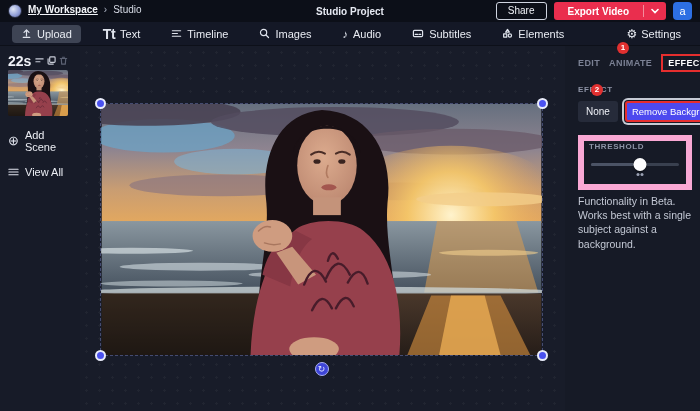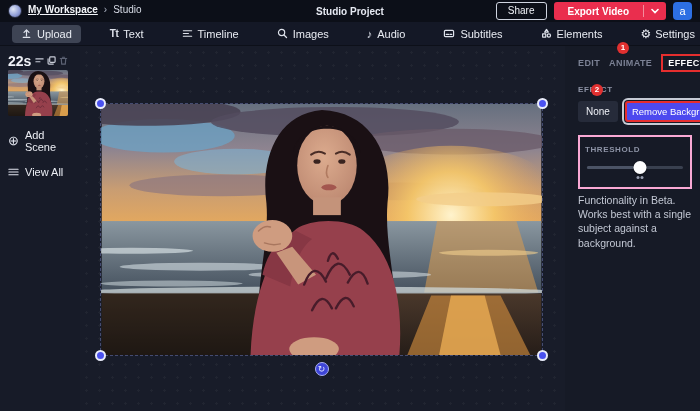--- a/index.html
+++ b/index.html
@@ -28,24 +28,24 @@
   .btn-export .sep { width:1px; height:12px; background:rgba(255,255,255,.45); }
   .btn-export .chev { padding:0 7px; display:flex; align-items:center; }
   .btn-export .chev svg { display:block; }
   .btn-user { width:19px; height:18px; border-radius:4px; background:#2d6fe3; color:#fff;
     font-size:11px; border:none; line-height:18px; text-align:center; }
 
   
   .toolbar { height:24px; background:#141826; display:flex; align-items:center; padding:0 10px 0 12px;
     border-bottom:1px solid #0d1019; }
   .tool { display:flex; align-items:center; gap:5px; font-size:11px; color:#e8ebf2; padding:3px 9px;
-    border-radius:4px; margin-right:20px; white-space:nowrap; }
+    border-radius:4px; margin-right:13px; white-space:nowrap; }
   .tool.active { background:#3e4454; }
   .tool .ic { display:flex; align-items:center; color:#dfe3ec; }
-  .tool .tt { font-weight:bold; font-size:10px; letter-spacing:-.5px; }
+  .tool .tt { font-weight:bold; font-size:14px; letter-spacing:-.5px; }
   .tool-settings { margin-left:auto; margin-right:0; display:flex; align-items:center; gap:4px; font-size:11px; }
   .gear { font-size:12px; line-height:10px; }
 
   
   .body { display:flex; height:365px; }
   .sidebar { width:80px; background:#171b28; padding:7px 8px; flex:none; }
   .canvas { flex:1; position:relative; background:#181c29;
     background-image:radial-gradient(rgba(255,255,255,.04) 1px, transparent 1.2px); background-size:13px 13px; }
   .panel { width:135px; flex:none; background:#161a26; position:relative; padding:8px 8px 0 13px; overflow:visible; }
 
@@ -78,21 +78,21 @@
   .badge { position:absolute; width:12px; height:12px; border-radius:50%; background:#e03030;
     color:#fff; font-size:8px; font-weight:bold; text-align:center; line-height:12px; z-index:5; }
   .badge-1 { left:52px; top:-4px; }
   .badge-2 { left:26px; top:38px; }
   .sec-label { font-size:8px; font-weight:bold; letter-spacing:.6px; color:#8d93a5; margin-top:13px; }
   .effect-row { display:flex; align-items:center; gap:7px; margin-top:7px; }
   .btn-none { background:#262b3a; color:#eef0f6; border:none; border-radius:3px; font-size:10px; padding:5px 8px; }
   .btn-removebg { background:#4d49ef; color:#fff; border:2px solid #e62e2e; border-radius:3px;
     font-size:9.5px; padding:3px 5px; white-space:nowrap;
     box-shadow:0 0 0 1px #161a26, 0 0 0 3px #c6cad4; }
-  .threshold-box { margin-top:13px; border:2px solid #f9a8d4; padding:8px 5px 8px; position:relative; }
+  .threshold-box { margin-top:13px; border:6px solid #f9a8d4; padding:1px 5px 8px; position:relative; }
   .threshold-box .sec-label { margin-top:0; }
   .slider { position:relative; height:22px; margin-top:3px; }
   .slider .track { position:absolute; left:2px; right:2px; top:9px; height:3px; background:#39404f; border-radius:2px; }
   .slider .fill { position:absolute; left:2px; top:9px; height:3px; width:54%; background:#4b5365; border-radius:2px; }
   .slider .knob { position:absolute; left:55%; top:4px; transform:translateX(-50%);
     width:13px; height:13px; border-radius:50%; background:#fdfdfe; box-shadow:0 1px 2px rgba(0,0,0,.5); }
   .slider .dots { position:absolute; left:55%; top:19px; transform:translateX(-50%); display:flex; gap:1px; }
   .slider .dots i { width:3px; height:3px; border-radius:50%; background:#9aa0b2; }
   .pnote { font-size:10.5px; line-height:1.35; color:#c3c8d4; margin-top:4px; }
 

